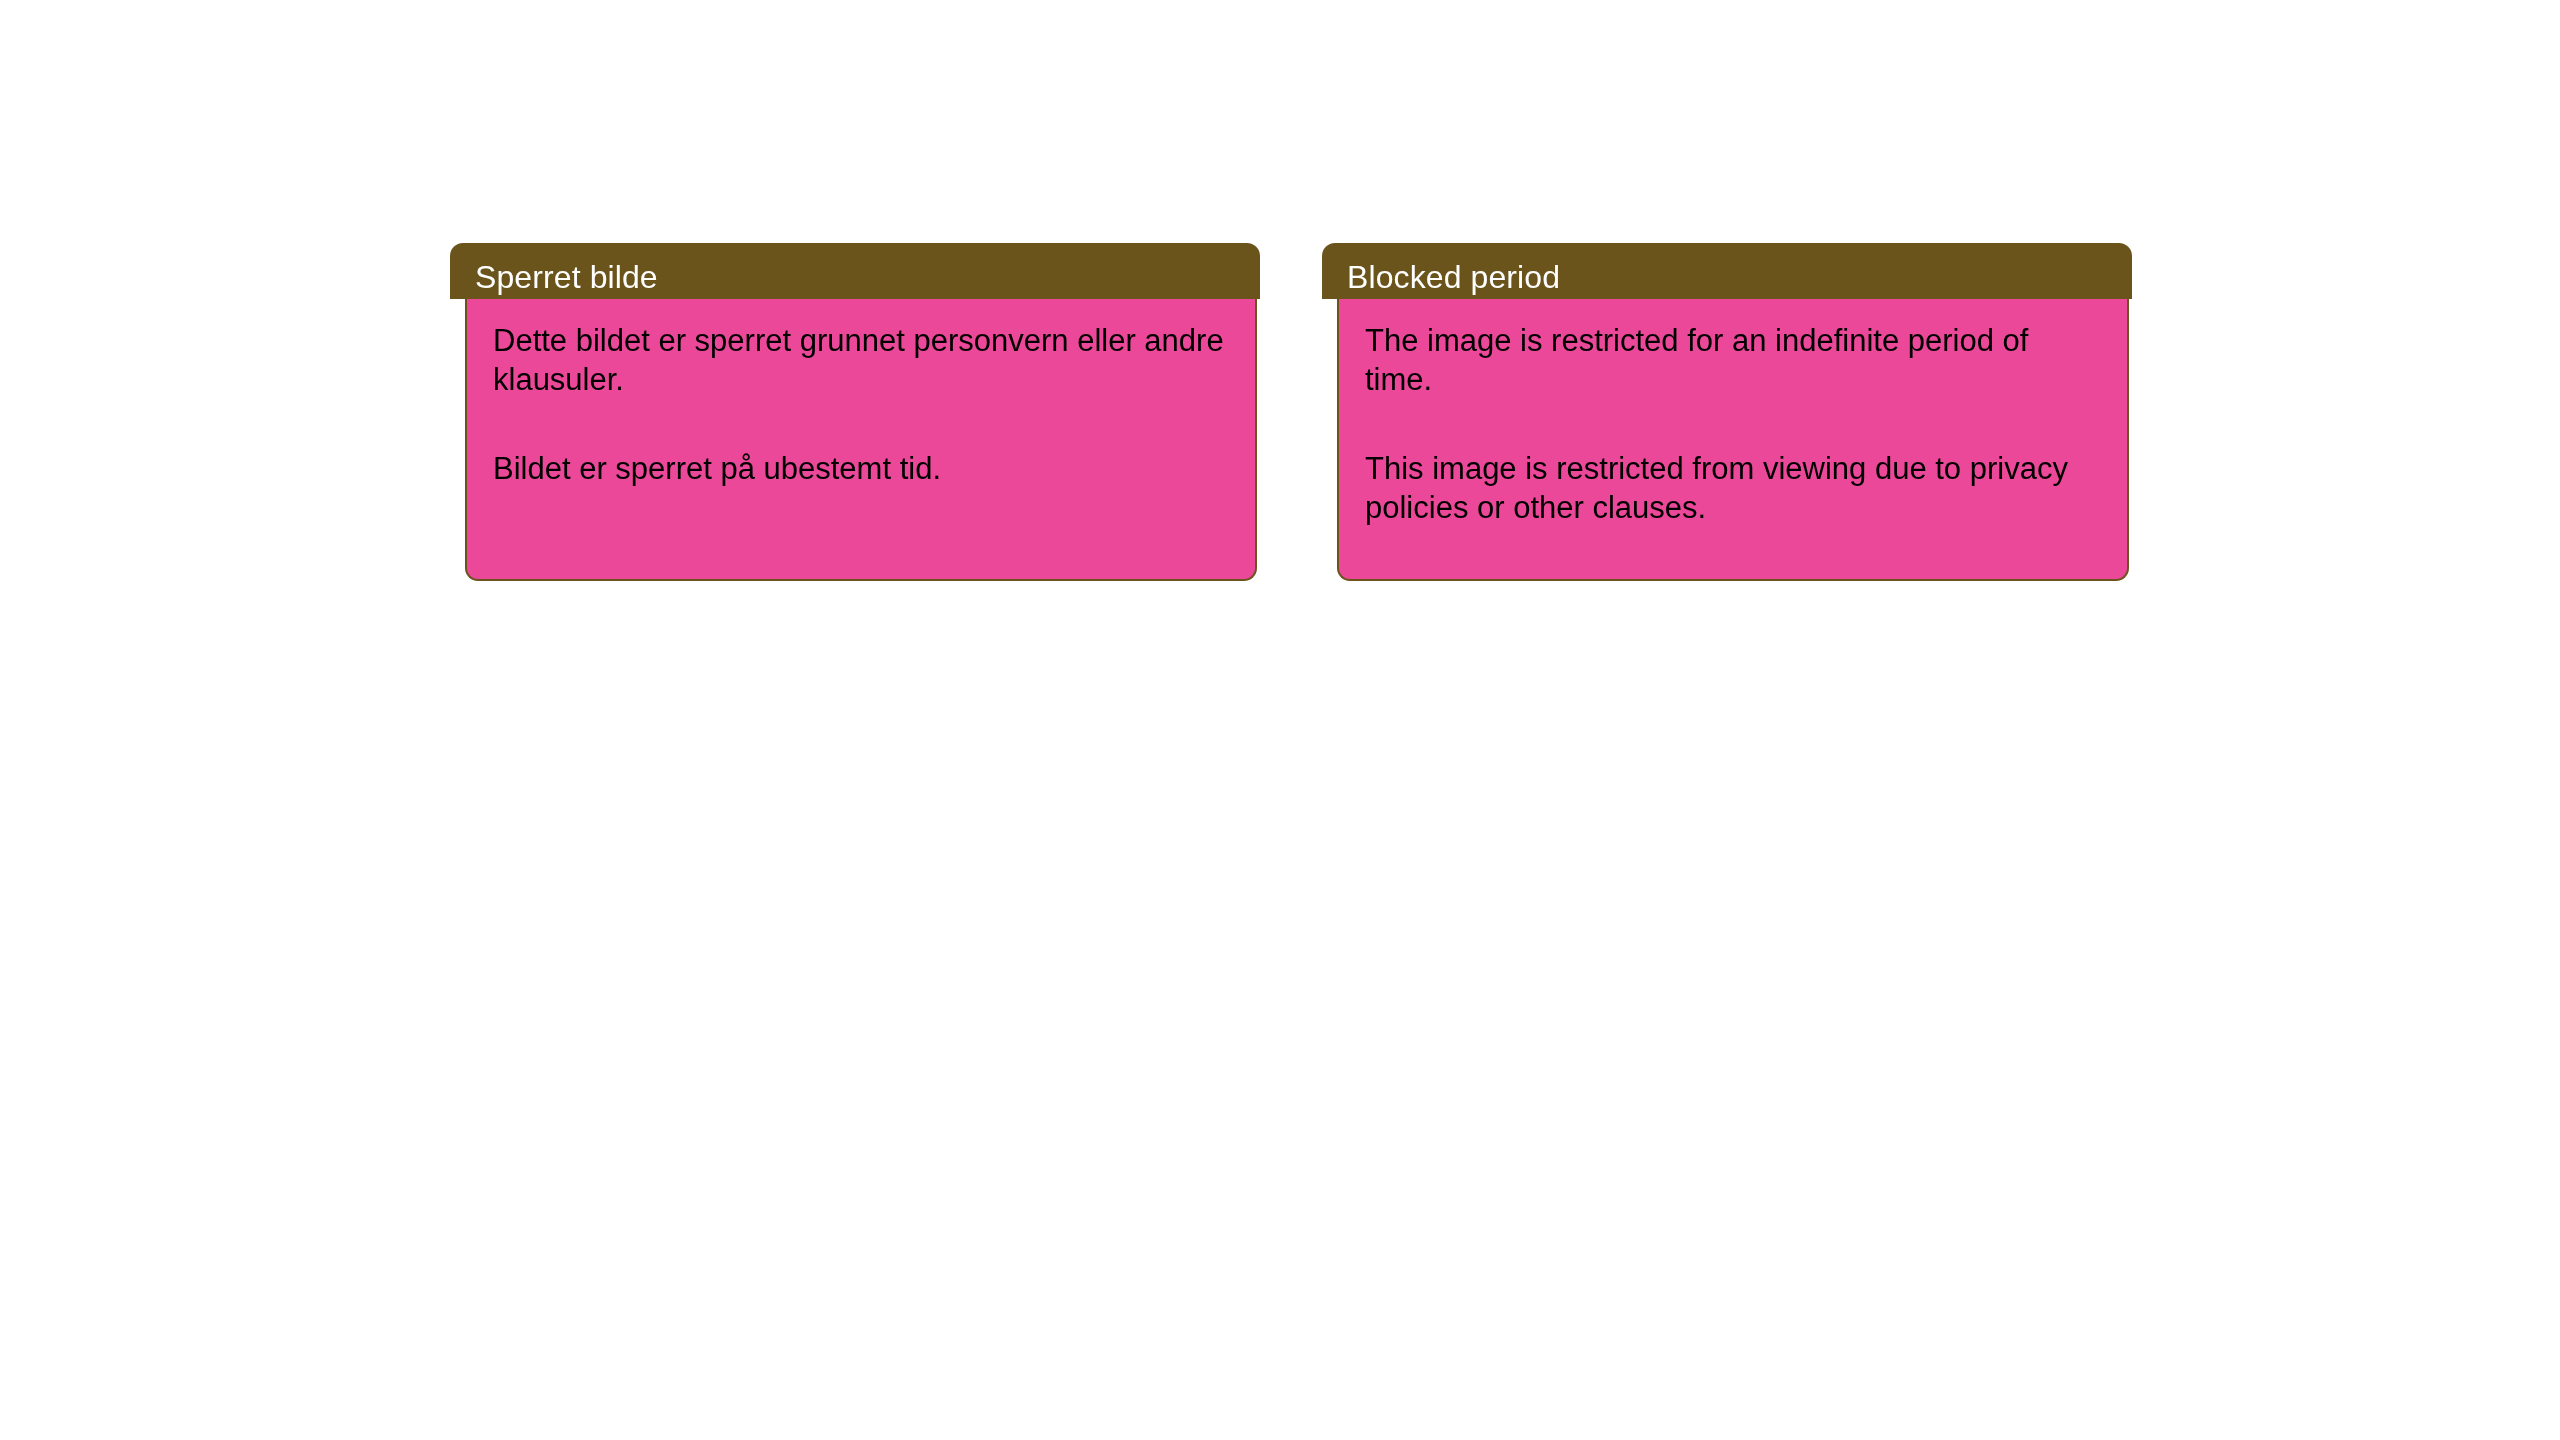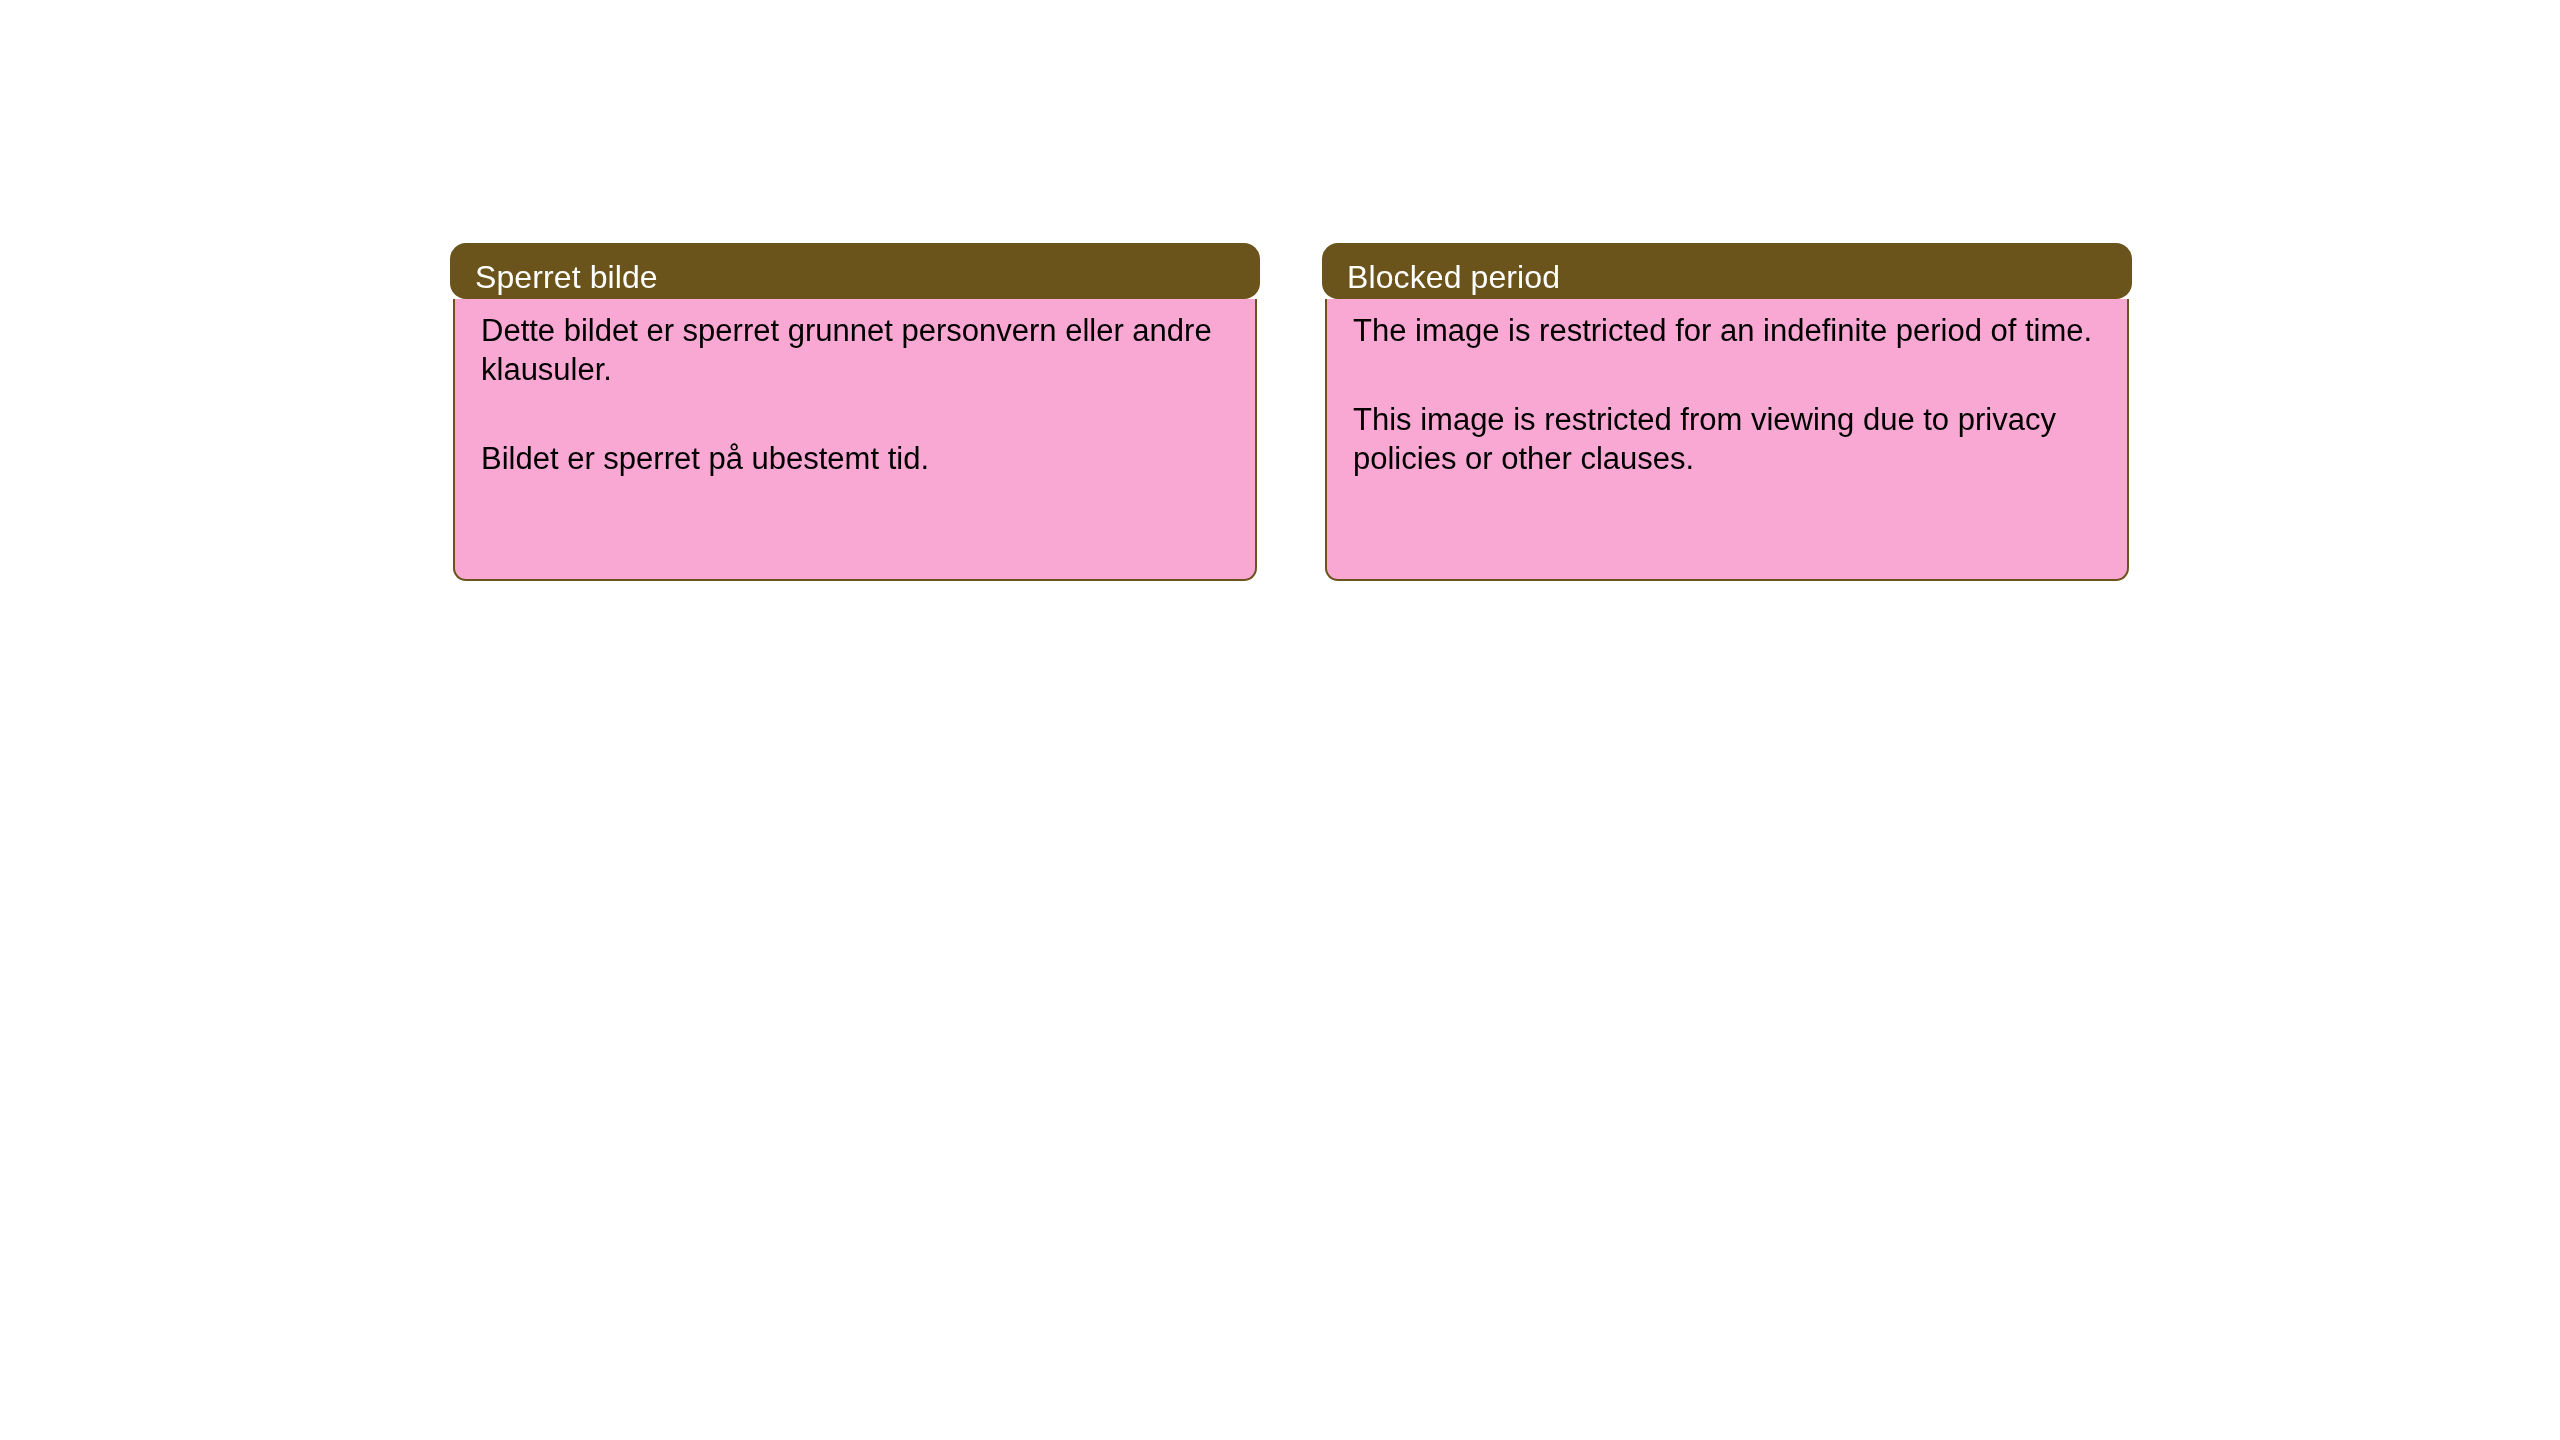--- a/index.html
+++ b/index.html
@@ -51,43 +51,42 @@
     box-sizing: border-box;
     height: 56px;
     background: #6b541b;
     border-top-left-radius: 13px;
     border-top-right-radius: 13px;
     display: flex;
     align-items: center;
     padding: 12px 0 0 25px;
     position: relative;
     z-index: 2;
-    border-radius: 16px;
   }
 
   .card-header-title {
     color: #ffffff;
     font-size: 32px;
     line-height: 1;
     font-weight: normal;
     letter-spacing: 0.1px;
     white-space: nowrap;
   }
 
   .card-body {
     box-sizing: border-box;
     flex: 1 1 auto;
-    background: #f9a8d4;
+    background: #ec4899;
     border-left: 2px solid #6b541b;
     border-right: 2px solid #6b541b;
     border-bottom: 2px solid #6b541b;
     border-bottom-left-radius: 13px;
     border-bottom-right-radius: 13px;
-    margin: 0 3px 0 3px;
-    padding: 12px 26px 30px 26px;
+    margin: 0 3px 0 15px;
+    padding: 22px 26px 30px 26px;
   }
 
   .card-paragraph {
     color: #000000;
     font-size: 31px;
     line-height: 1.26;
     margin: 0;
     font-weight: normal;
   }
 

